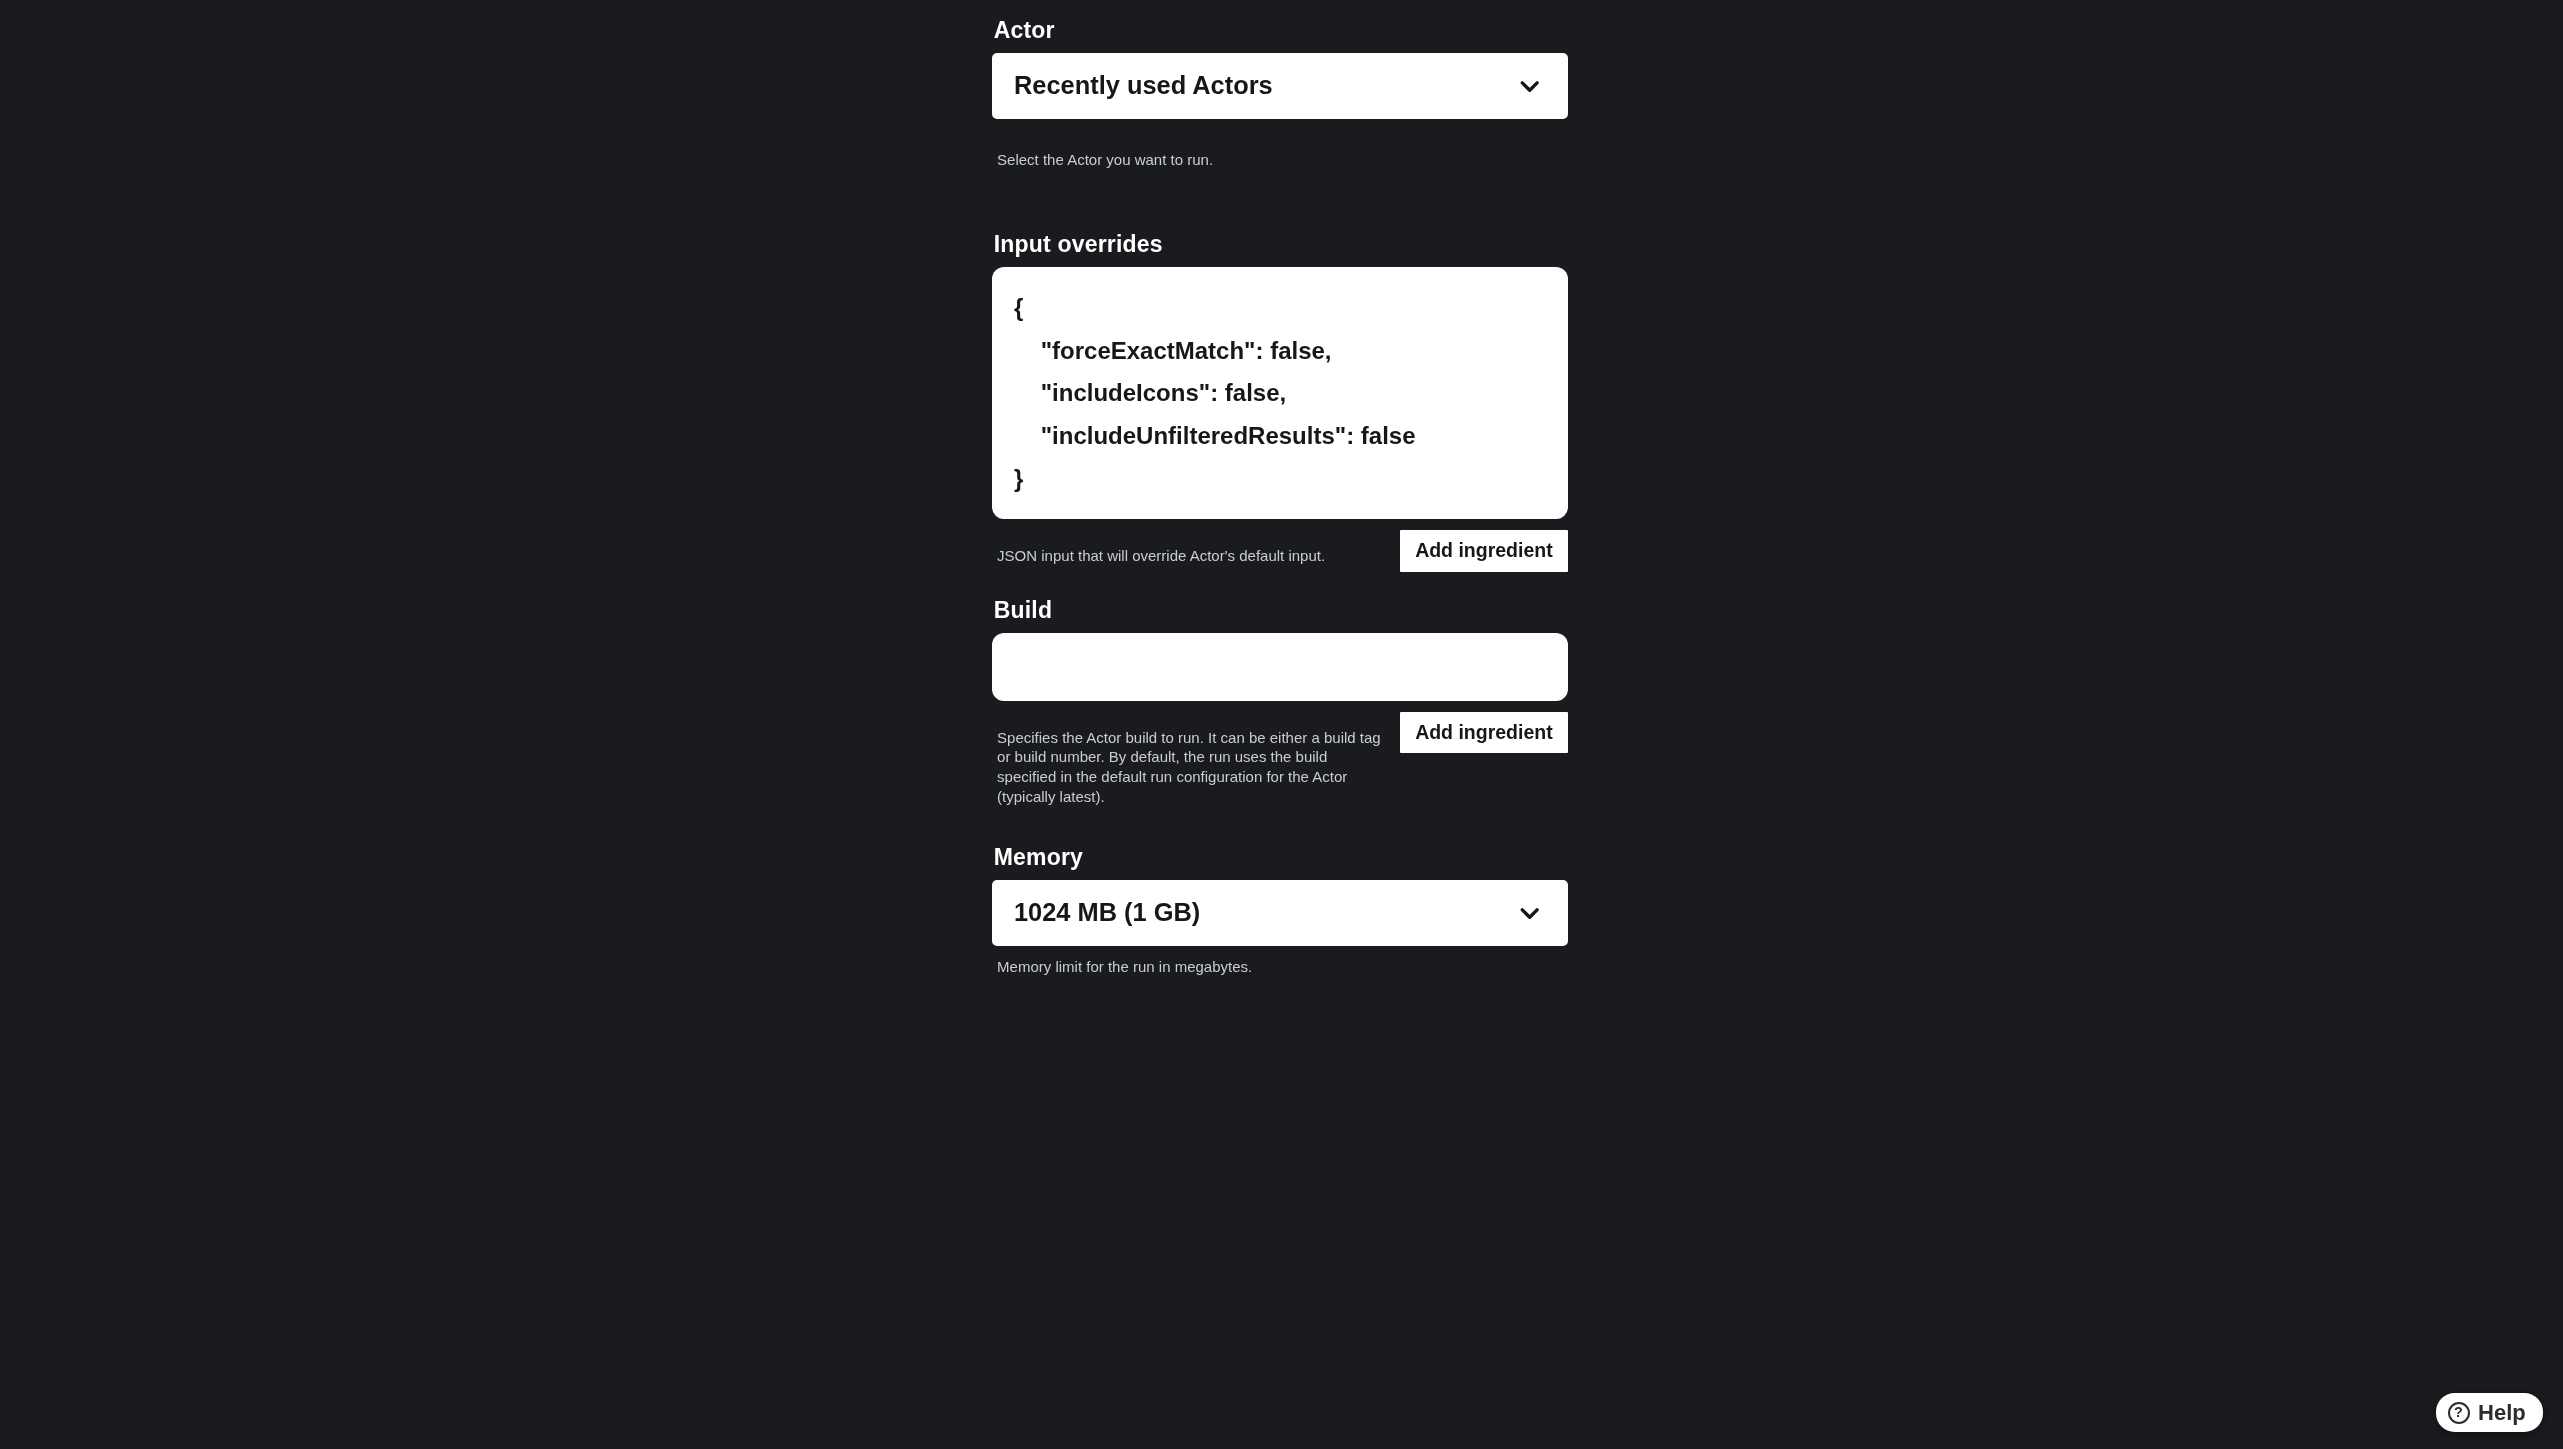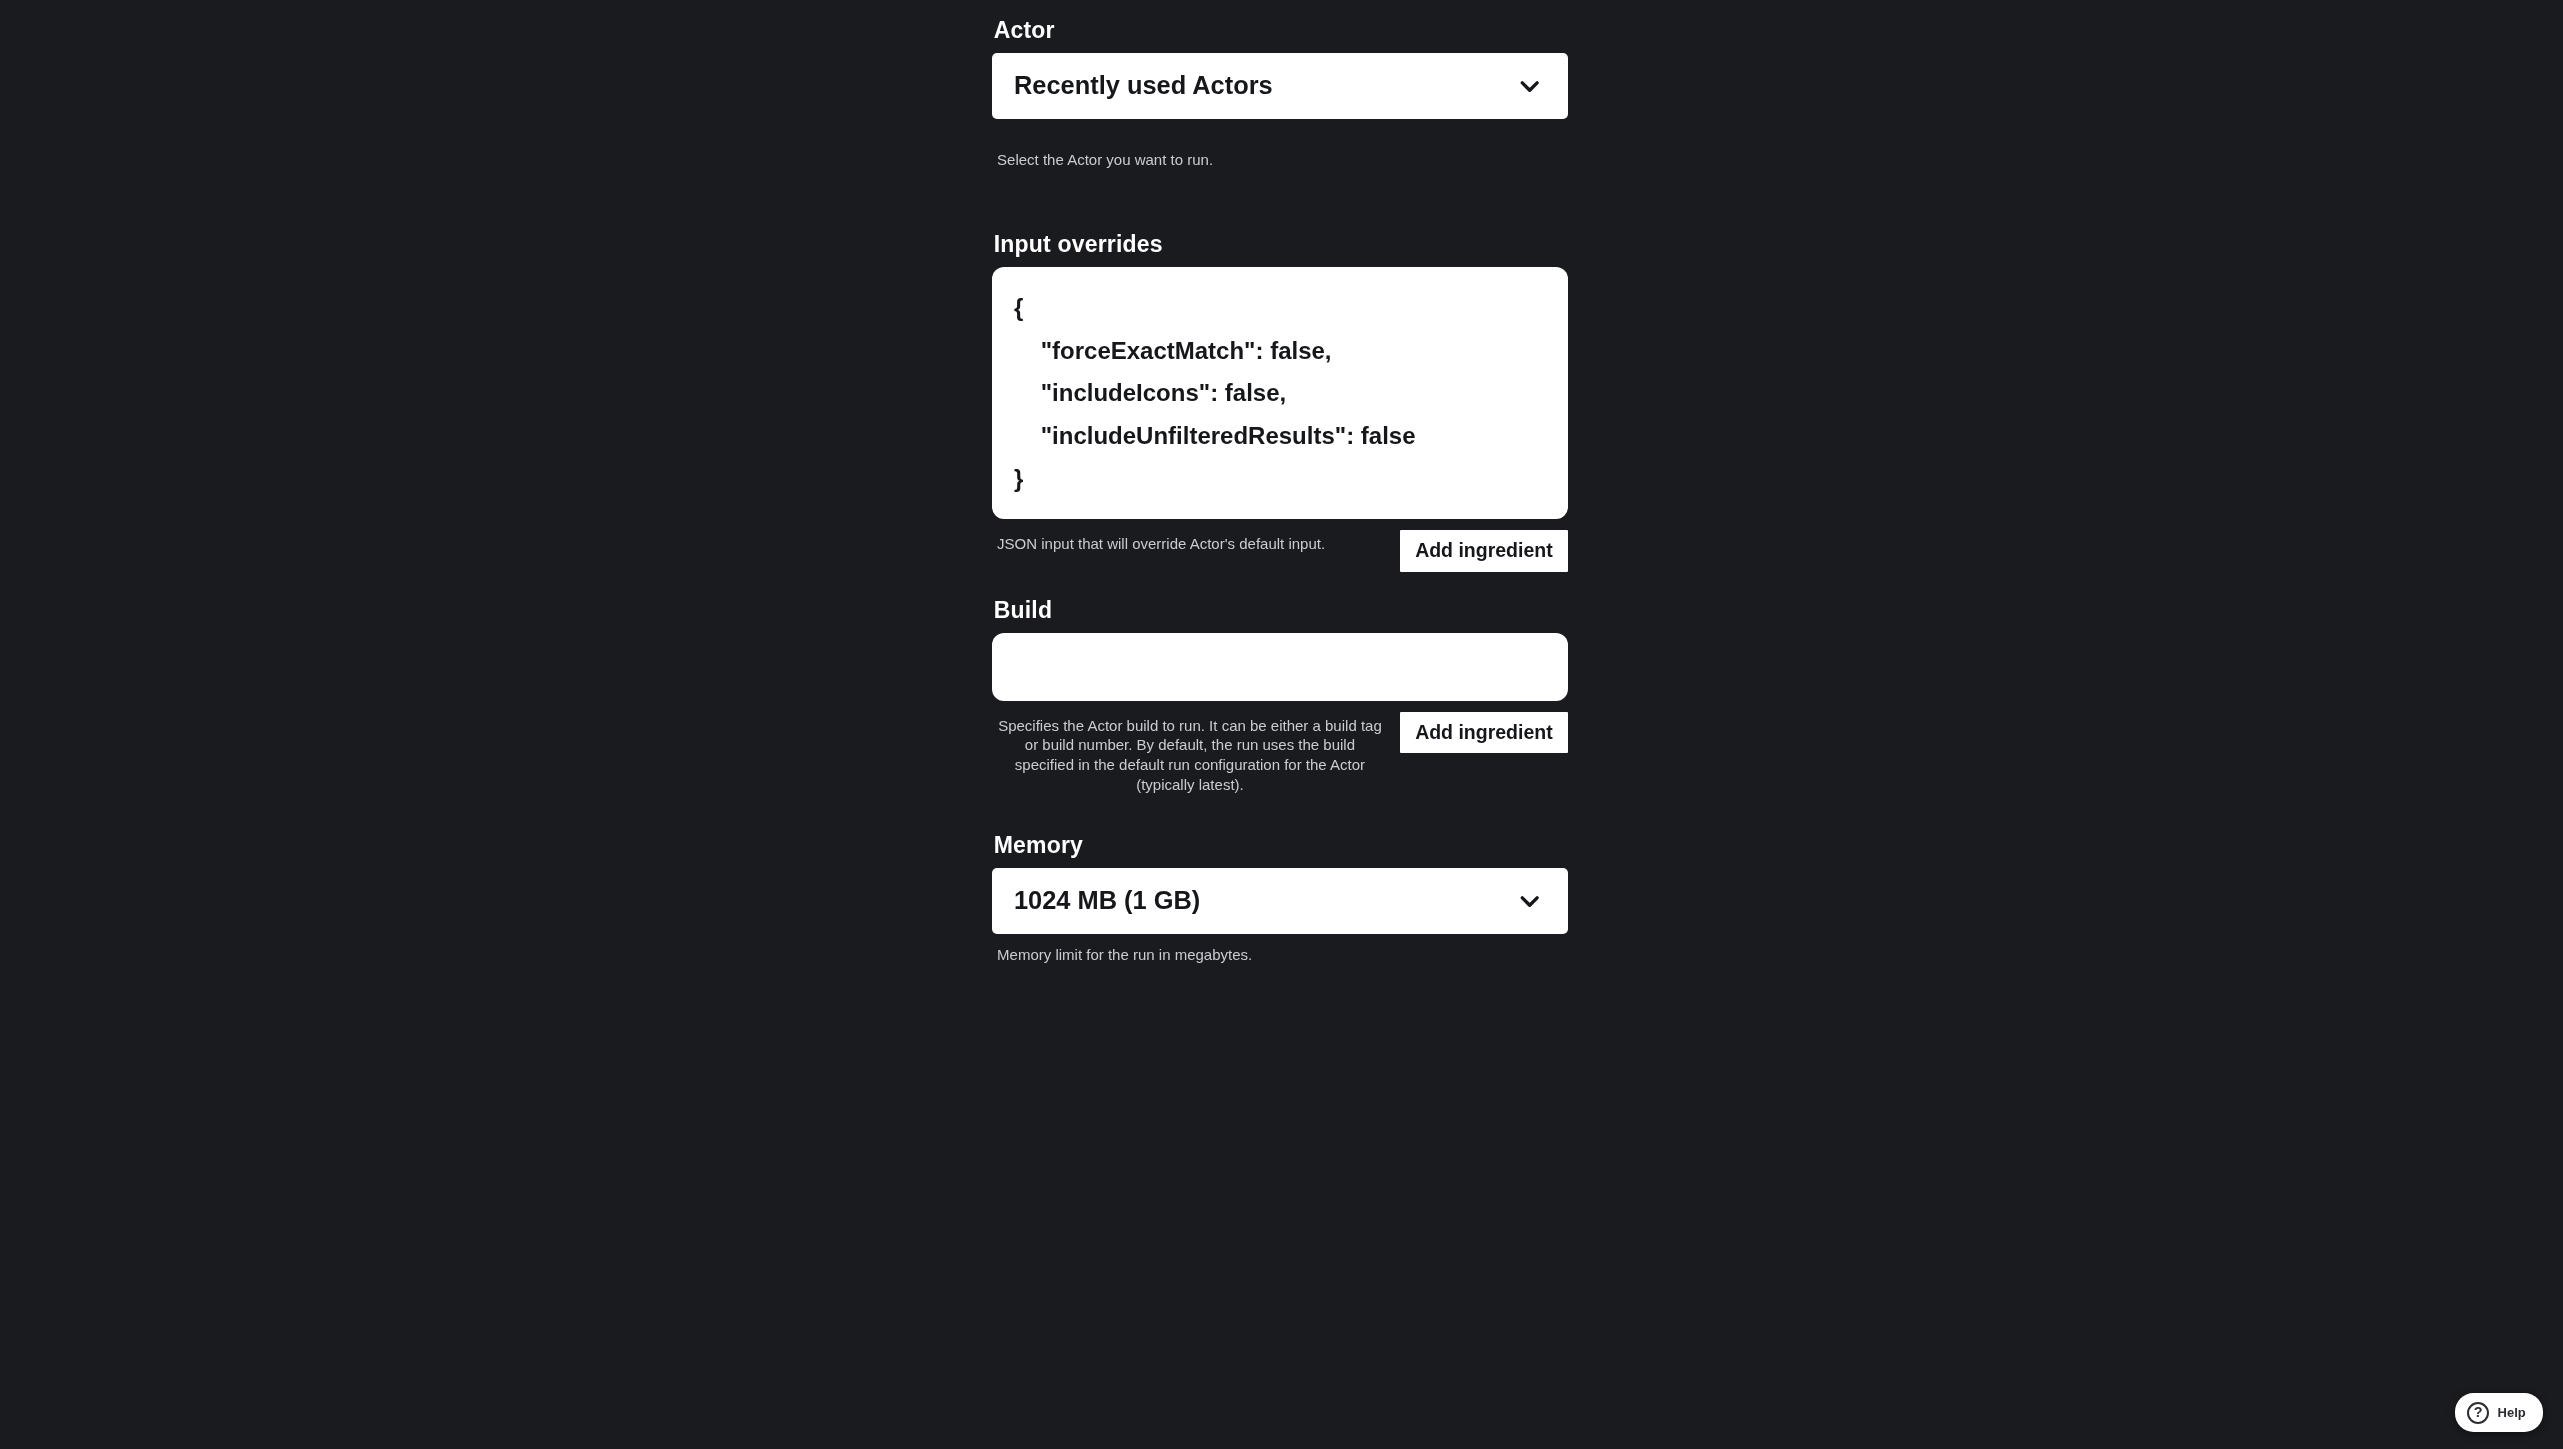--- a/index.html
+++ b/index.html
@@ -94,21 +94,21 @@
     height: 68px;
   }
 
   .hint-row {
     display: flex;
     align-items: flex-start;
     justify-content: space-between;
     margin-top: 11px;
     width: 576px;
   }
-  .hint-row .hint { margin-top: 4px; text-align: center; }
+  .hint-row .hint { margin-top: 16px; }
 
   .ingredient-btn {
     background: #ffffff;
     color: #15171a;
     border: none;
     border-radius: 1px;
     font-family: "Liberation Sans", sans-serif;
     font-size: 19.5px;
     font-weight: bold;
     padding: 9.3px 15.3px;
@@ -146,21 +146,21 @@
     font-size: 14.4px;
     font-weight: bold;
     display: flex;
     align-items: center;
     justify-content: center;
     margin-right: 8.5px;
     line-height: 1;
   }
   .help-widget .lbl {
     color: #2b2d31;
-    font-size: 13px;
+    font-size: 22px;
     font-weight: bold;
   }
 </style>
 </head>
 <body>
 
 <div class="page">
 
   <div class="form-col">
 

